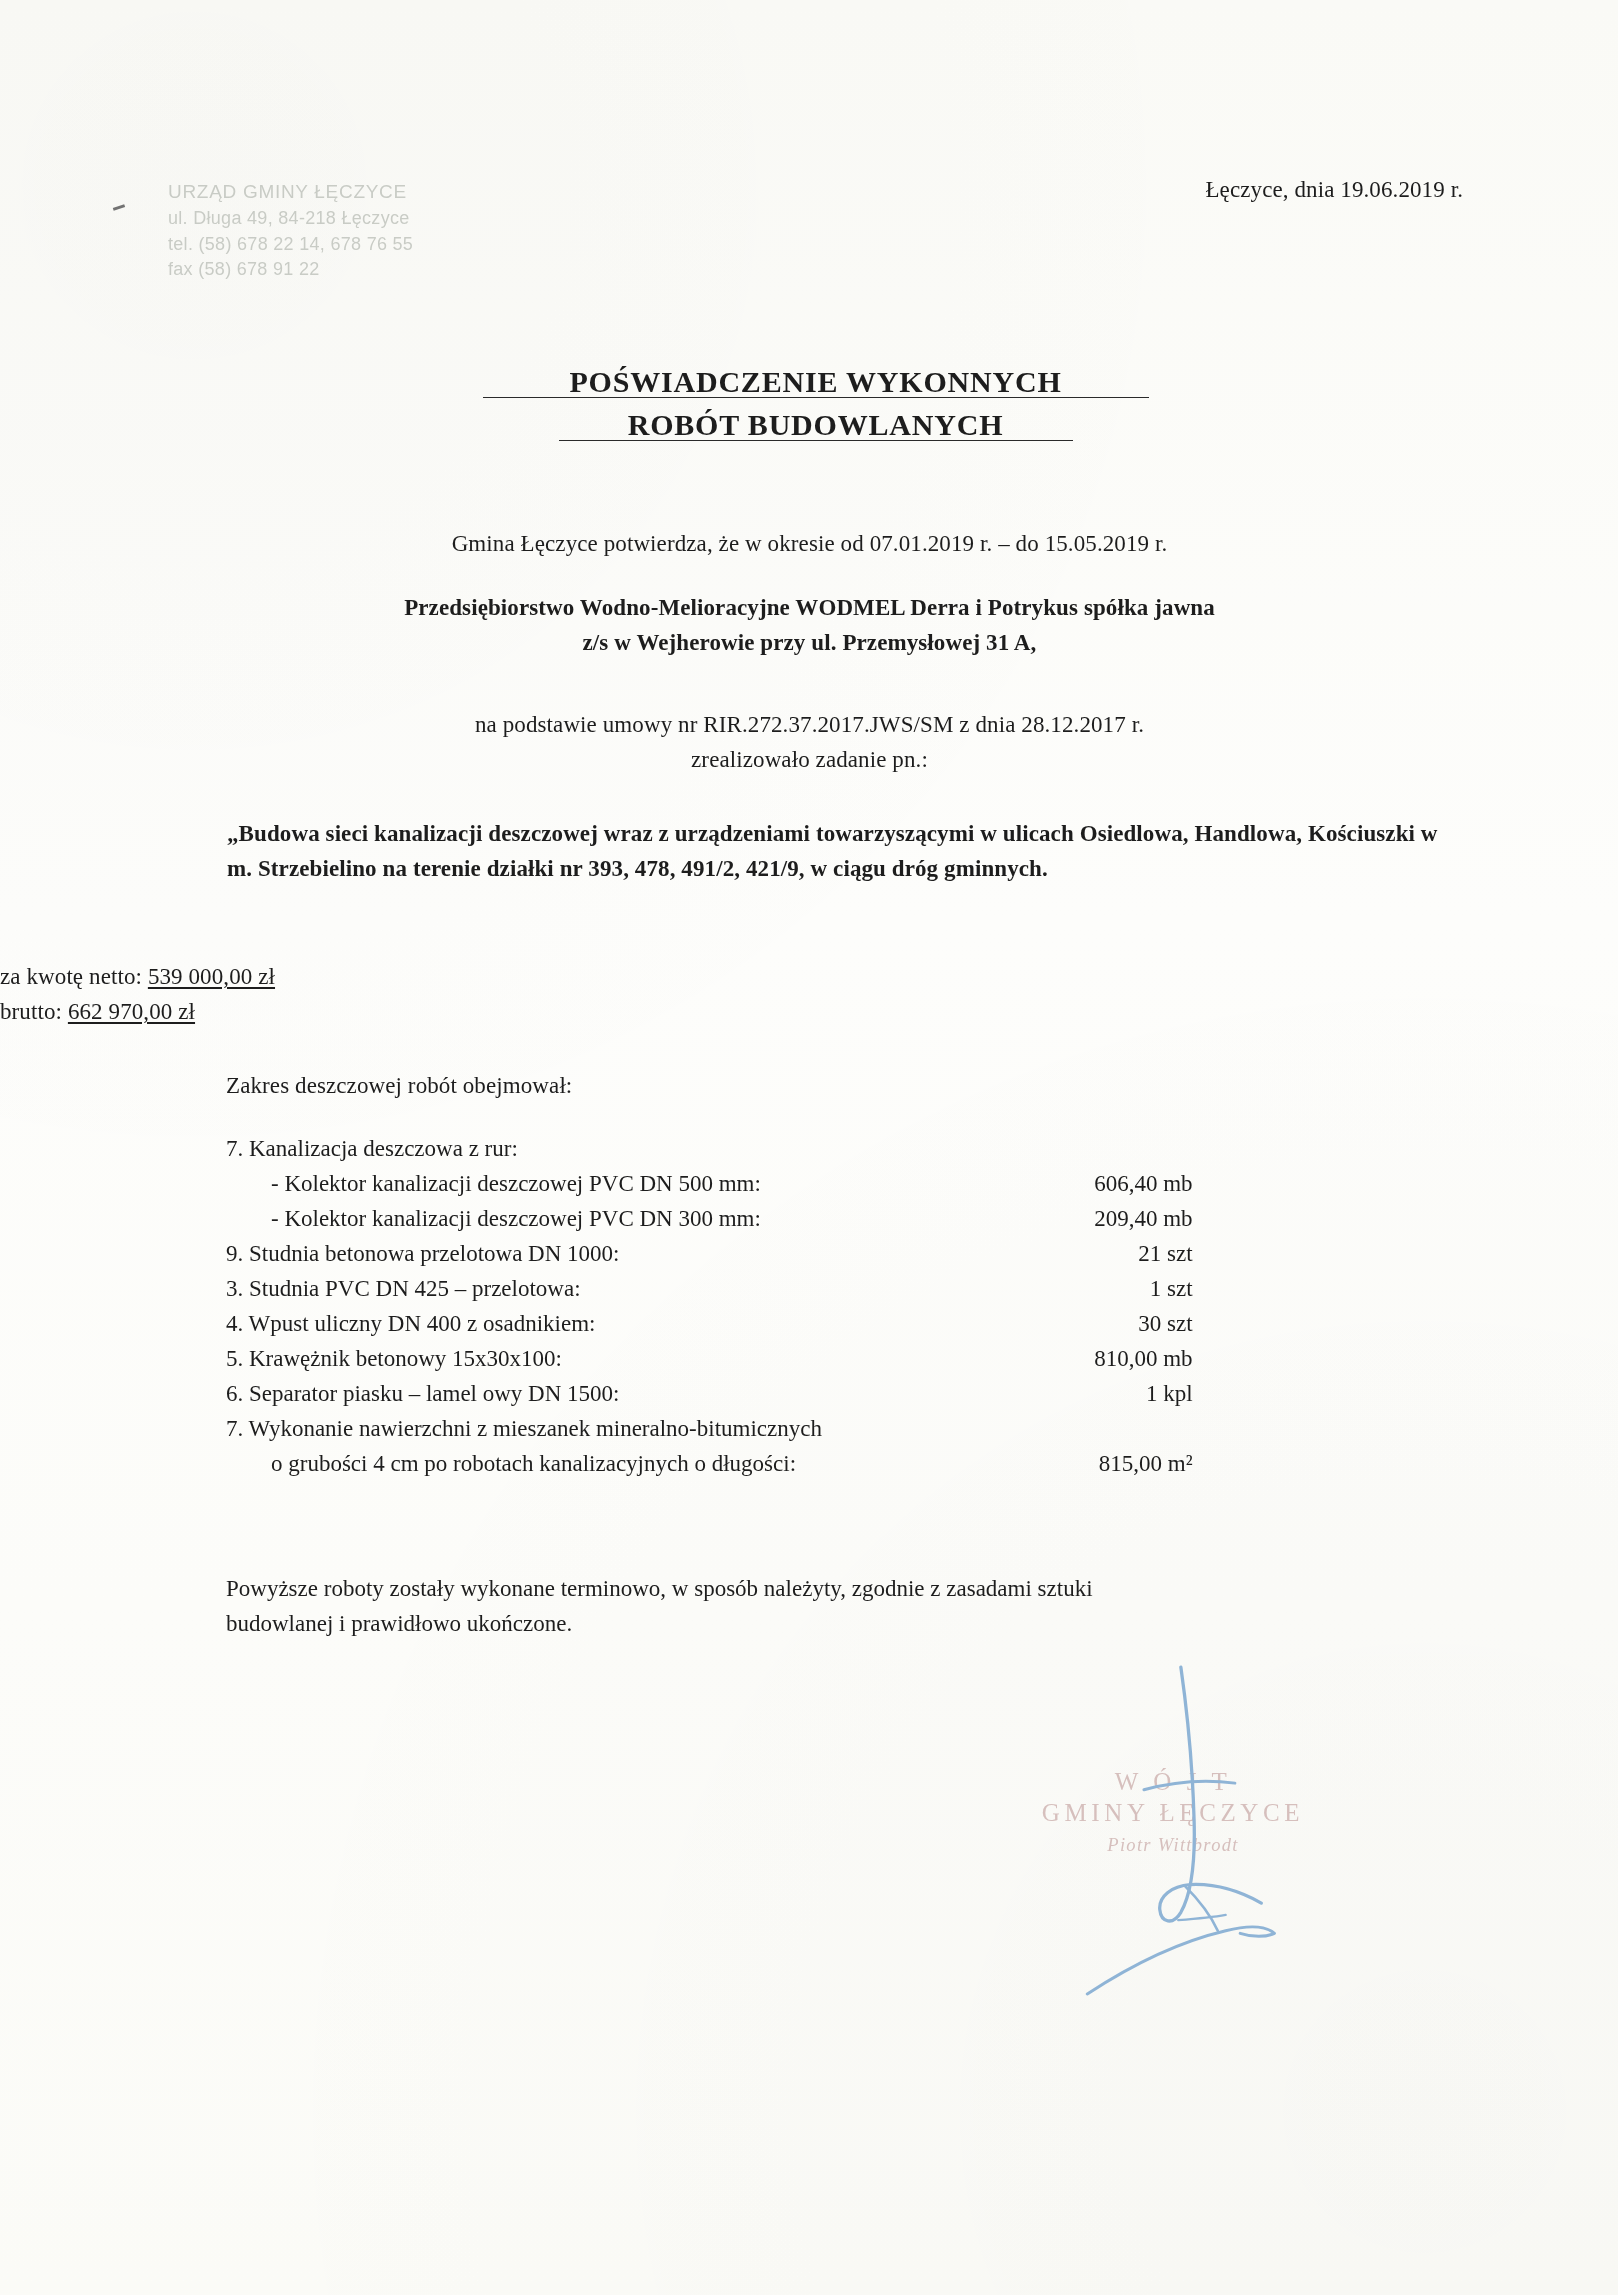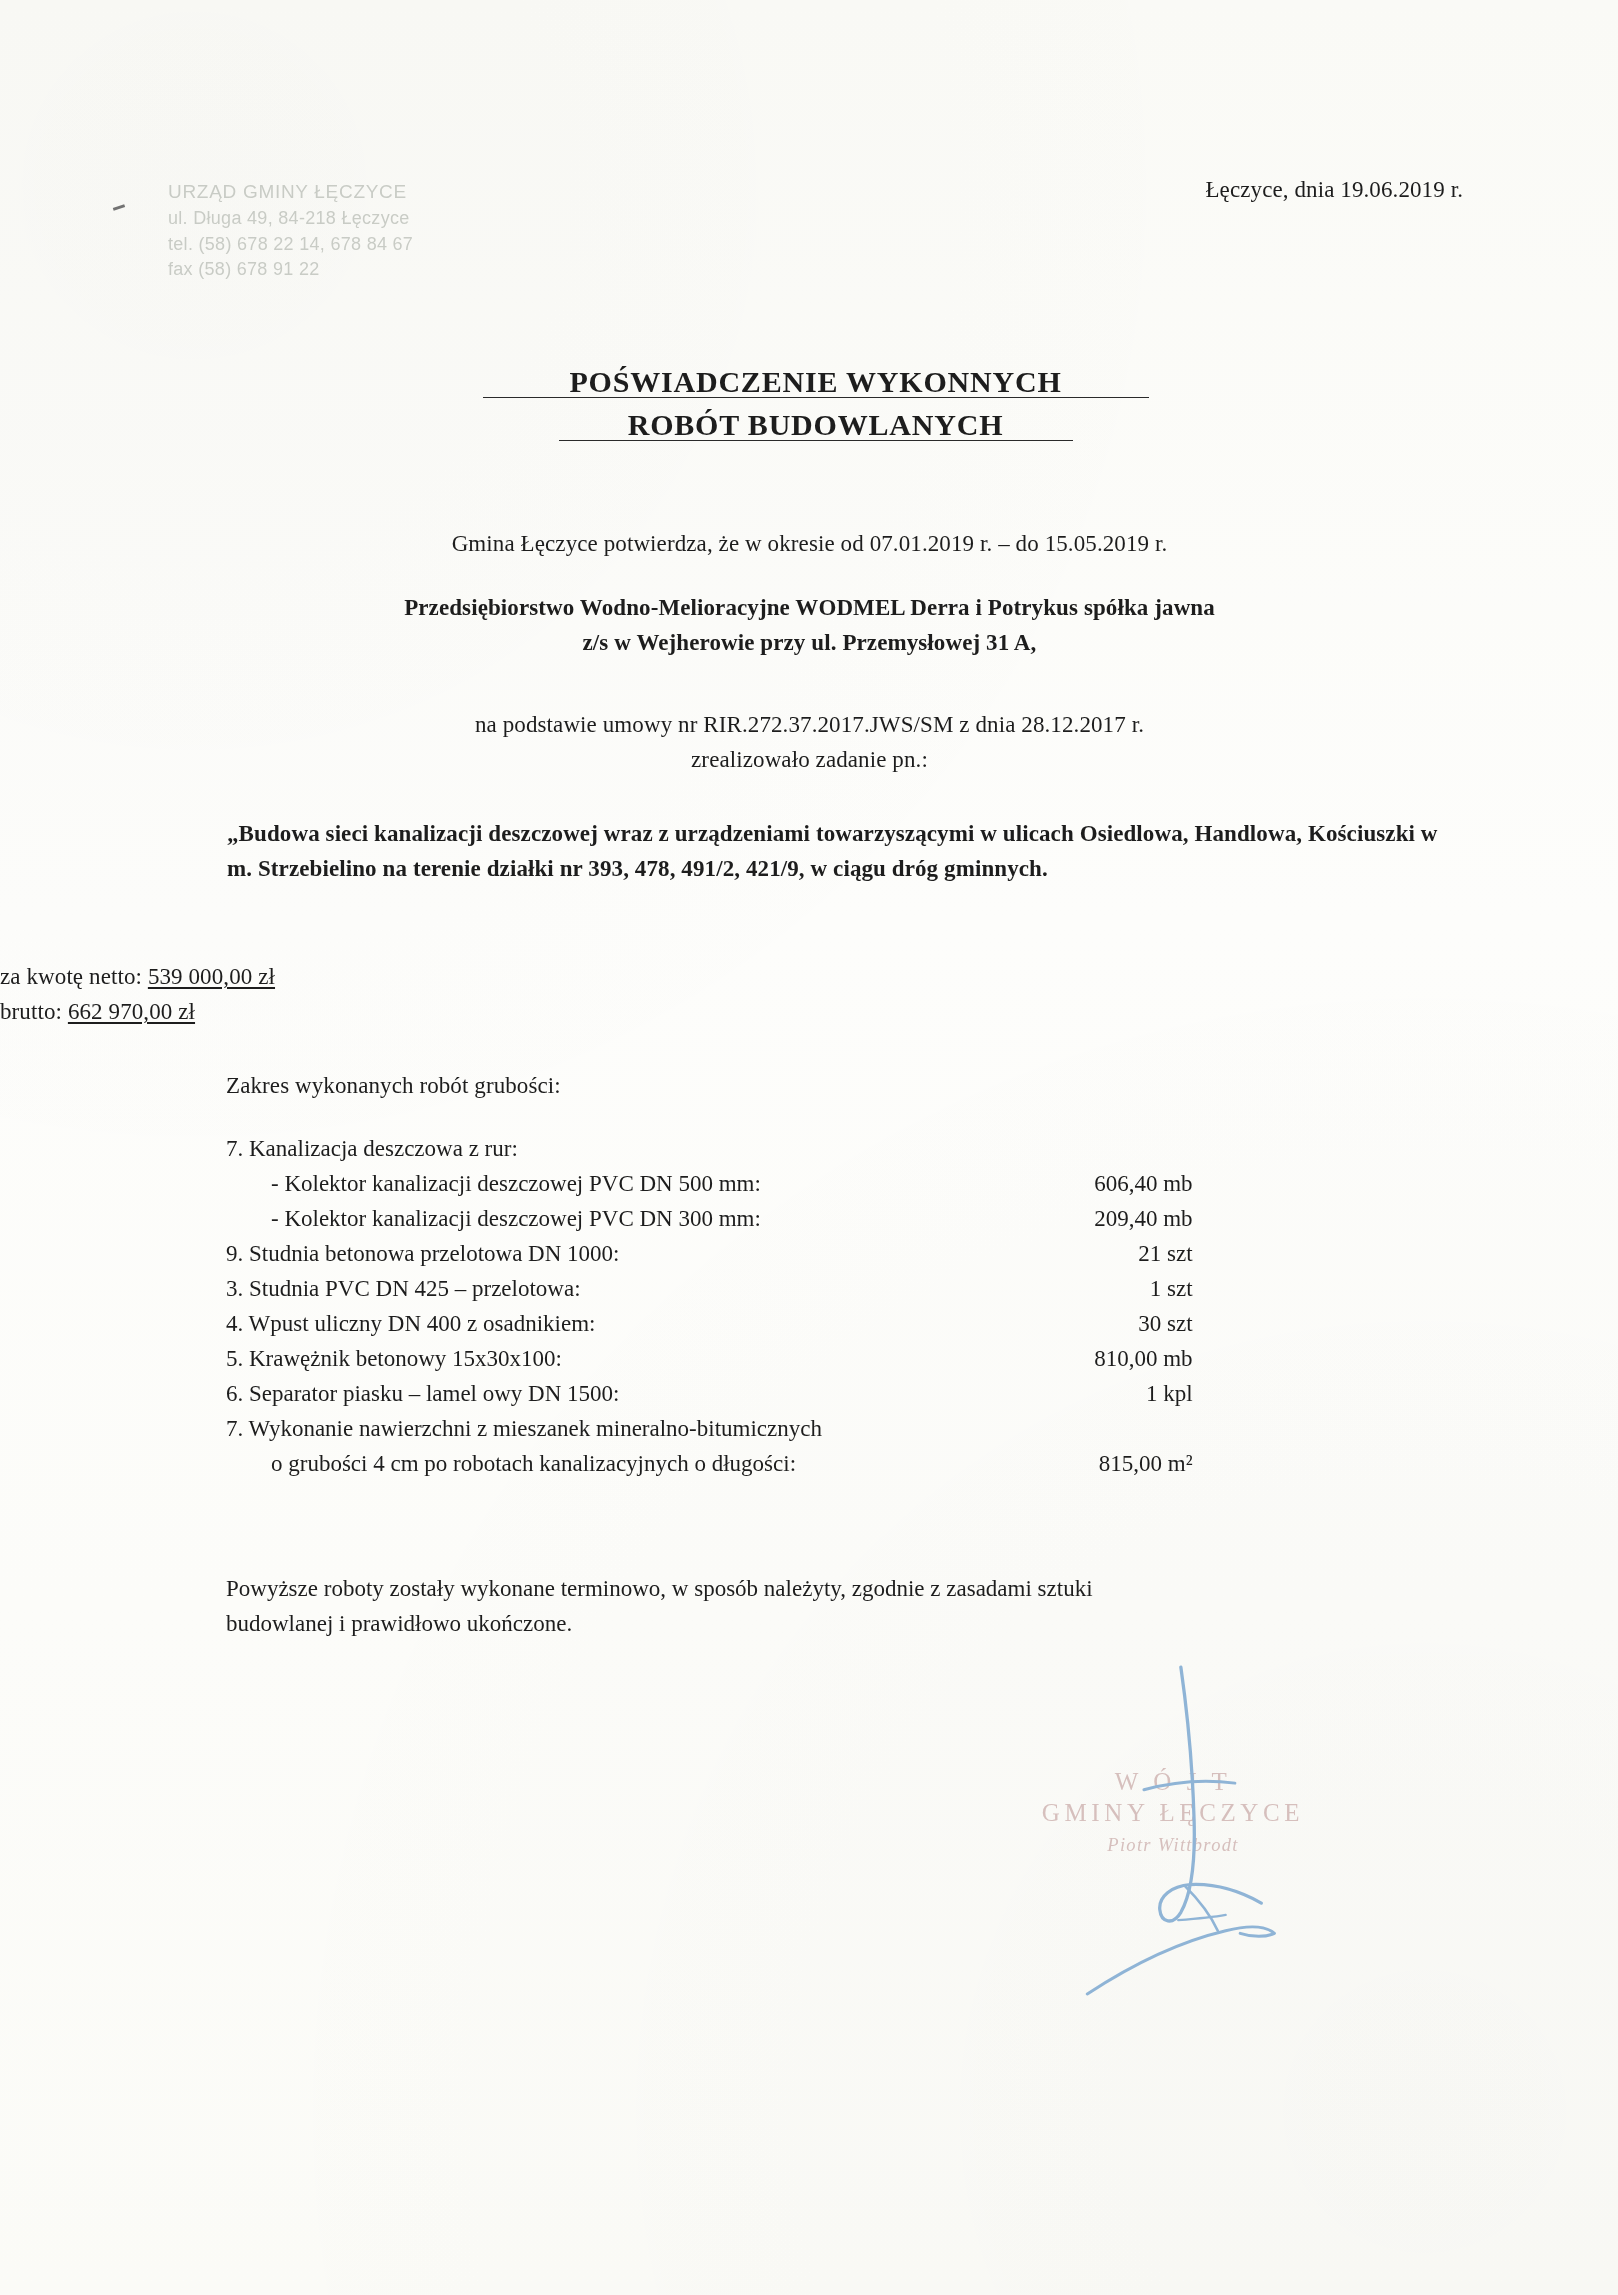--- a/index.html
+++ b/index.html
@@ -197,21 +197,21 @@
 <body>
 
 <div class="page">
   <div class="sheet">
 
     <div class="bullet-mark"></div>
 
     <div class="office-stamp">
       <div class="l1">URZĄD GMINY ŁĘCZYCE</div>
       <div>ul. Długa 49, 84-218 Łęczyce</div>
-      <div>tel. (58) 678 22 14, 678 84 67</div>
+      <div>tel. (58) 678 22 14, 678 76 55</div>
       <div>fax (58) 678 91 22</div>
     </div>
 
     <div class="date-line">Łęczyce, dnia 19.06.2019  r.</div>
 
     <div class="title">
       <span class="ln ln1">POŚWIADCZENIE WYKONNYCH</span>
       <span class="ln ln2">ROBÓT BUDOWLANYCH</span>
     </div>
 
@@ -233,21 +233,21 @@
       <div>
         <span>za kwotę netto:</span>
         <span class="val">539 000,00 zł</span>
       </div>
       <div>
         <span>brutto:</span>
         <span class="val">662 970,00 zł</span>
       </div>
     </div>
 
-    <div class="blk scope-head">Zakres wykonanych robót grubości:</div>
+    <div class="blk scope-head">Zakres deszczowej robót obejmował:</div>
 
     <div class="items">
       <div class="item">
         <span class="lbl">7. Kanalizacja deszczowa z rur:</span>
         <span class="qty"></span>
       </div>
       <div class="item">
         <span class="lbl ind">- Kolektor kanalizacji deszczowej PVC DN 500 mm:</span>
         <span class="qty">606,40 mb</span>
       </div>

